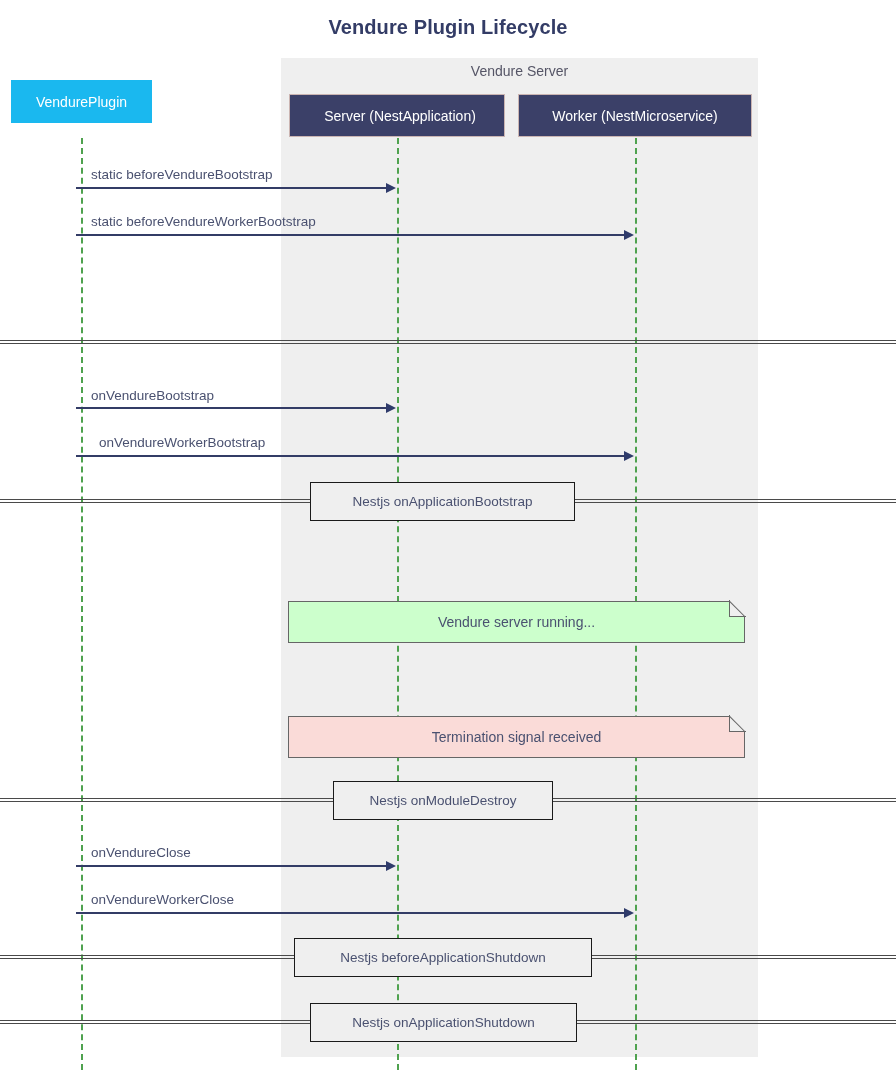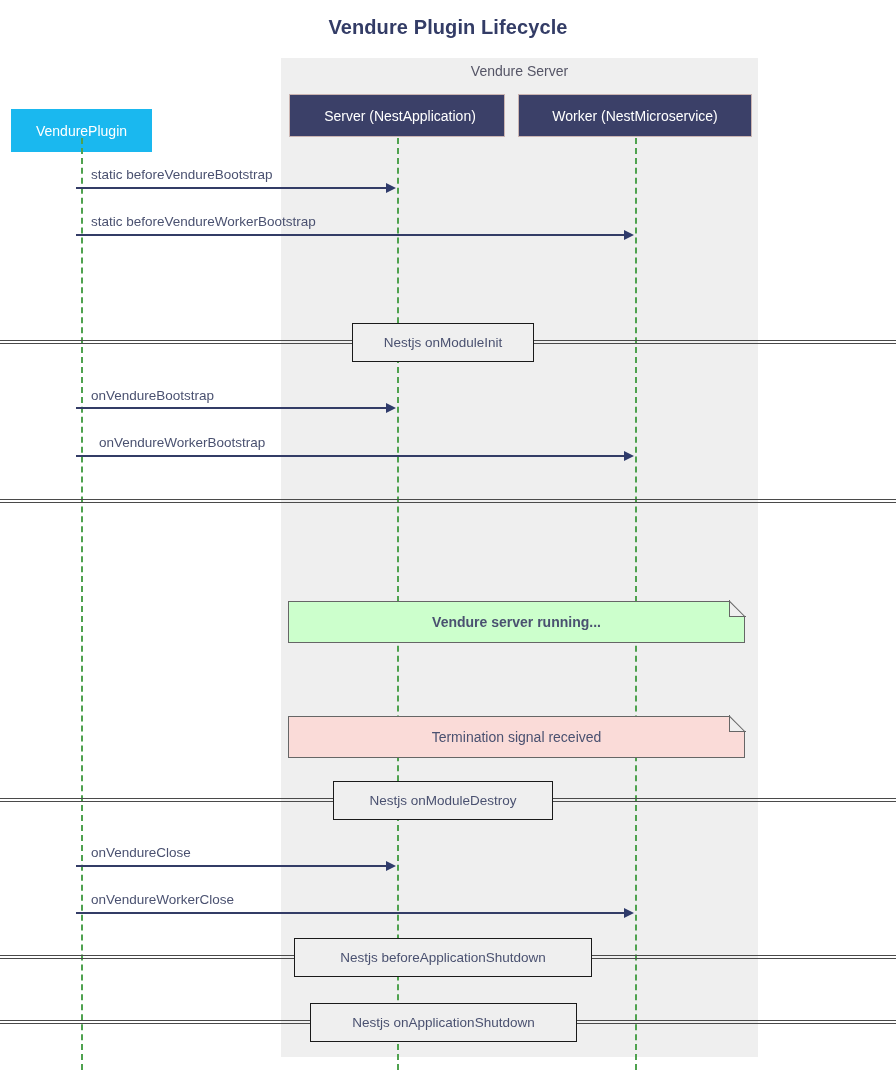--- a/index.html
+++ b/index.html
@@ -29,21 +29,21 @@
     text-align:center;font-size:14px;color:#556;
   }
 
   
   .actor{
     position:absolute;height:43px;
     display:flex;align-items:center;justify-content:center;
     font-size:14px;color:#ffffff;box-sizing:border-box;
   }
   .actor.plugin{
-    left:11px;top:109px;width:141px;
+    left:11px;top:80px;width:141px;
     background:#1ab8ef;border:1px solid #1ab8ef;
   }
   .actor.server{
     left:289px;top:94px;width:216px;
     background:#3b4068;border:1px solid #cbb5b2;padding-left:6px;
   }
   .actor.worker{
     left:518px;top:94px;width:234px;
     background:#3b4068;border:1px solid #cbb5b2;
   }
@@ -91,21 +91,21 @@
   .sticky{
     position:absolute;height:42px;box-sizing:border-box;
   }
   .sticky .body{
     position:absolute;inset:0;
     border:1.5px solid #666;
     display:flex;align-items:center;justify-content:center;
     font-size:14px;color:#4a5170;white-space:nowrap;
     box-sizing:border-box;
   }
-  .sticky.green .body{background:#ccffcc;font-weight:bold;}
+  .sticky.green .body{background:#ccffcc;}
   .sticky.red   .body{background:#fadbd8;}
   .sticky .fold{
     position:absolute;top:-1px;right:-1px;width:16px;height:16px;
     background:#efefef;
     border-left:1.5px solid #666;
     border-bottom:1.5px solid #666;
   }
   .sticky .foldline{
     position:absolute;top:-1px;right:-1px;width:17px;height:17px;
     overflow:hidden;
@@ -142,33 +142,33 @@
 
   <div class="msg-label" style="left:91px;top:167px;">static beforeVendureBootstrap</div>
   <div class="msg-line" style="left:76px;top:187px;width:312px;"></div>
   <div class="msg-head" style="left:386px;top:183px;"></div>
 
   <div class="msg-label" style="left:91px;top:214px;">static beforeVendureWorkerBootstrap</div>
   <div class="msg-line" style="left:76px;top:234px;width:550px;"></div>
   <div class="msg-head" style="left:624px;top:230px;"></div>
 
   <div class="divider" style="top:340px;"></div>
-  <div class="note-box" style="left:352px;top:323px;width:182px;">
-    <span>Nestjs onModuleInit</span>
-  </div>
 
   <div class="msg-label" style="left:91px;top:388px;">onVendureBootstrap</div>
   <div class="msg-line" style="left:76px;top:407px;width:312px;"></div>
   <div class="msg-head" style="left:386px;top:403px;"></div>
 
   <div class="msg-label" style="left:99px;top:435px;">onVendureWorkerBootstrap</div>
   <div class="msg-line" style="left:76px;top:455px;width:550px;"></div>
   <div class="msg-head" style="left:624px;top:451px;"></div>
 
   <div class="divider" style="top:499px;"></div>
+  <div class="note-box" style="left:310px;top:482px;width:265px;">
+    <span>Nestjs onApplicationBootstrap</span>
+  </div>
 
   <div class="sticky green" style="left:288px;top:601px;width:457px;">
     <div class="body">
       <span>Vendure server running...</span>
     </div>
     <div class="fold"></div>
     <div class="foldline"></div>
   </div>
 
   <div class="sticky red" style="left:288px;top:716px;width:457px;">

